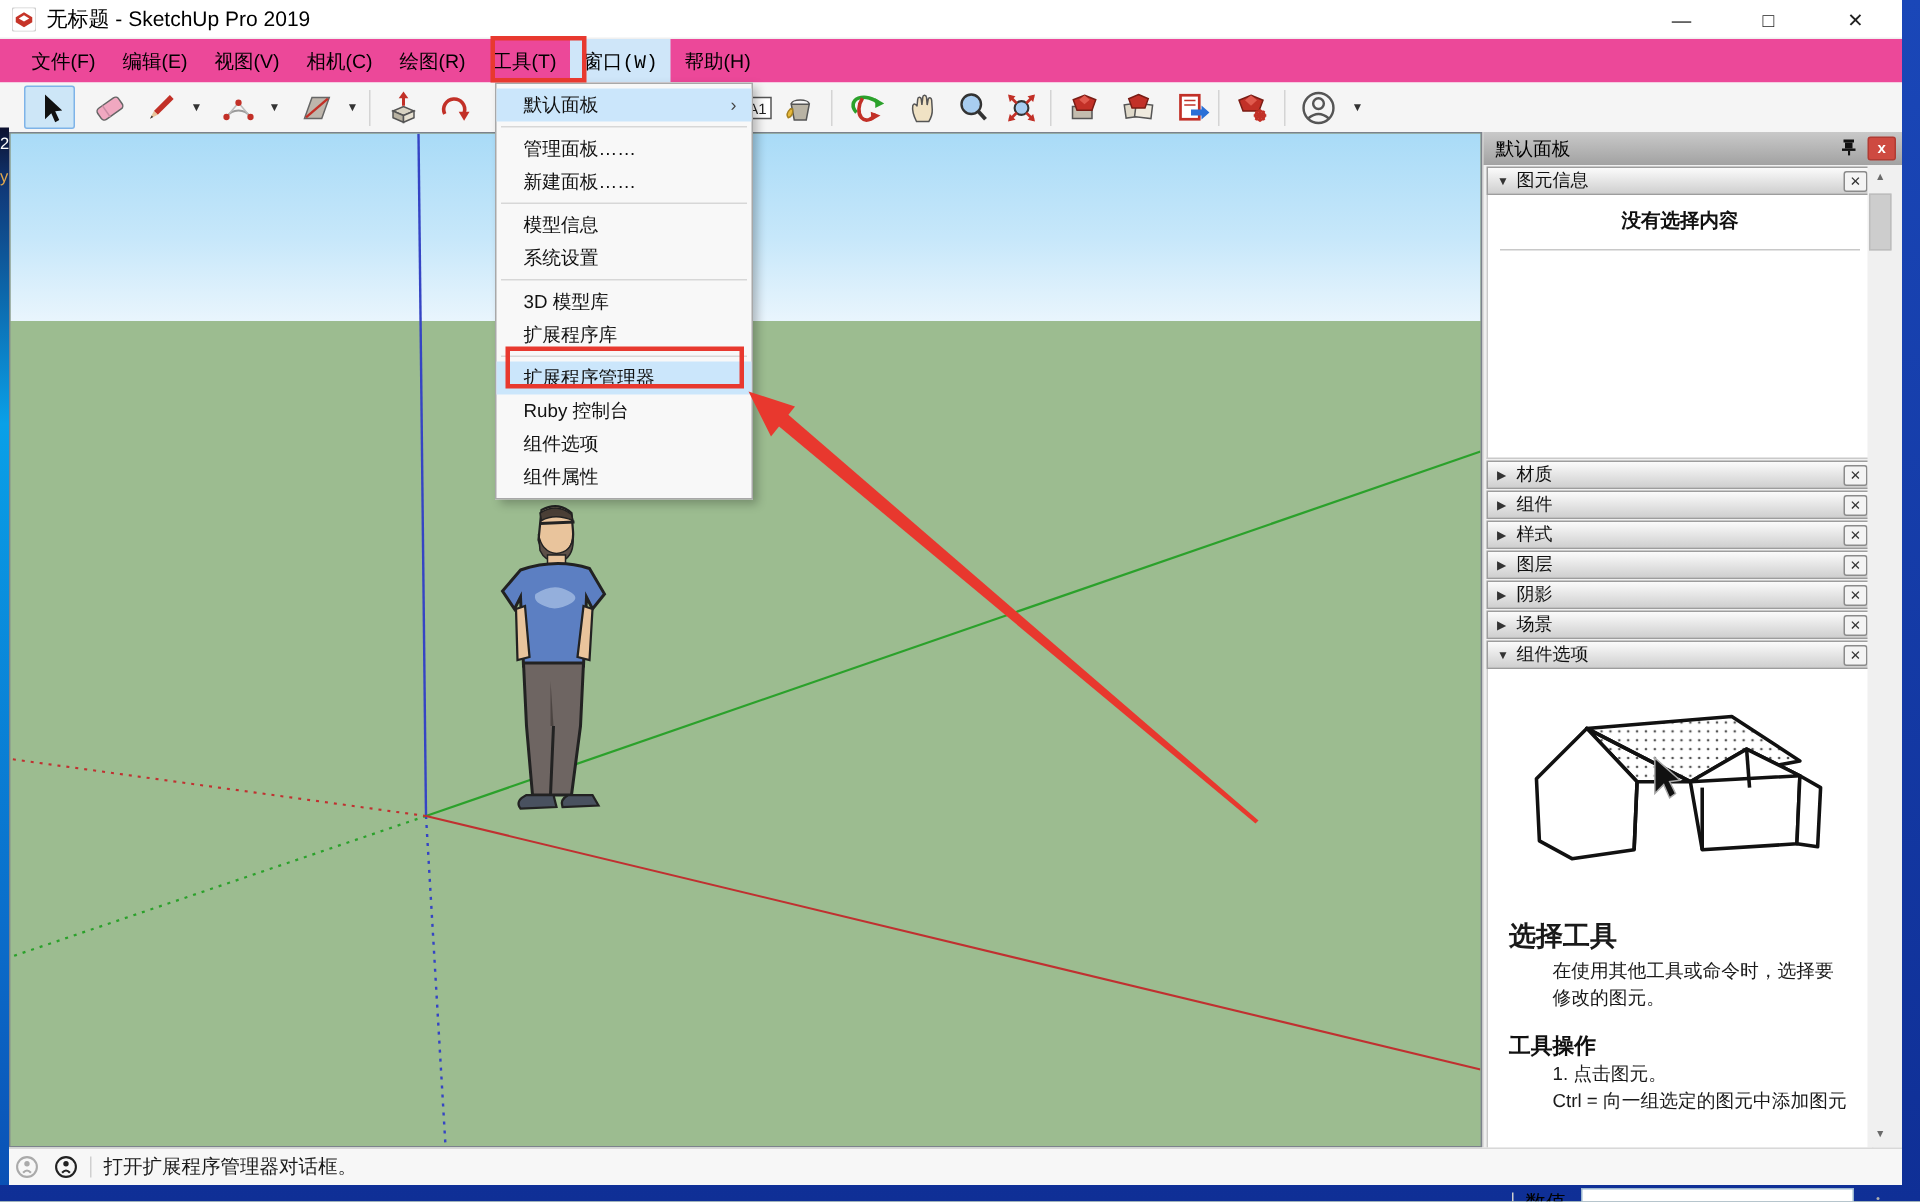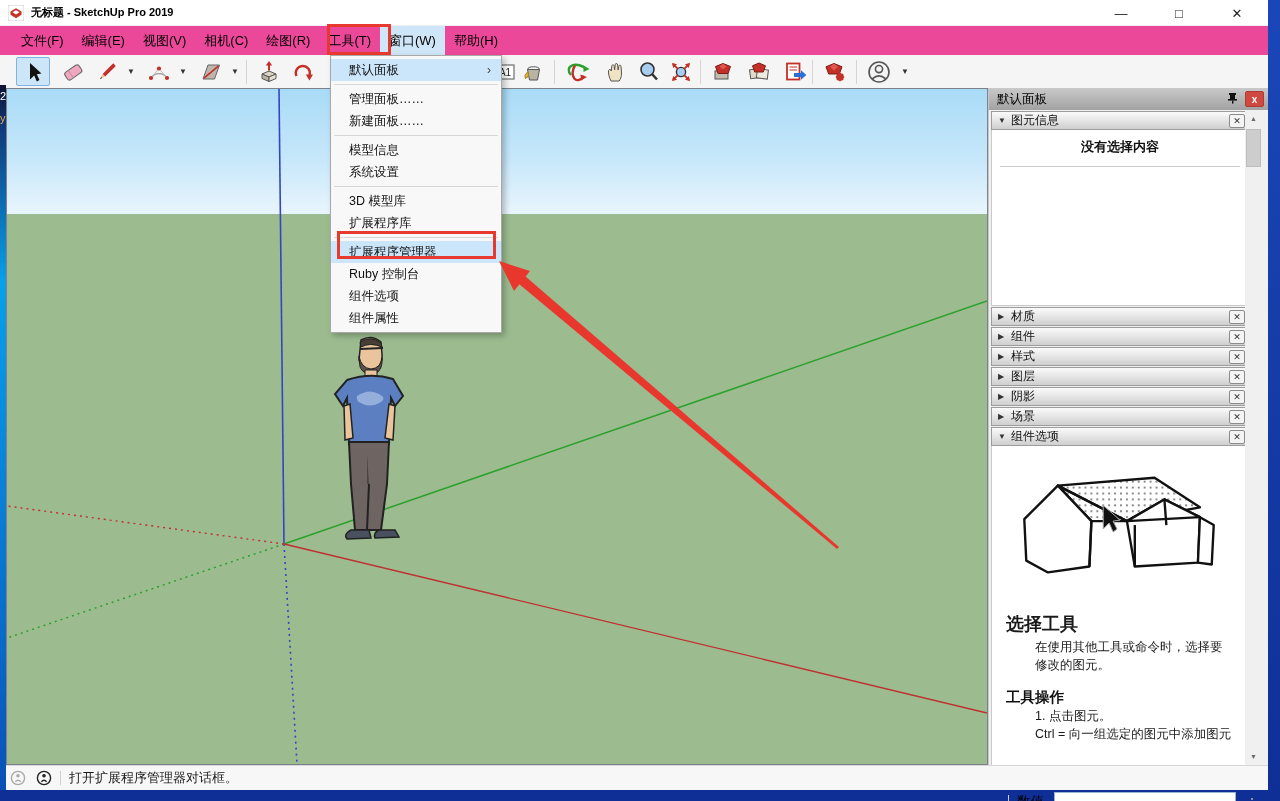--- a/index.html
+++ b/index.html
@@ -8,29 +8,29 @@
 
   .screen { position:relative; width:1280px; height:801px;
     background:linear-gradient(180deg,#1a47b8 0%,#0f2f96 100%); overflow:hidden; }
 
   
   .win { position:absolute; left:0; top:0; width:1268px; height:790px; background:#fff; }
 
   .titlebar { position:absolute; left:0; top:0; right:0; height:26px; background:#ffffff;
     display:flex; align-items:center; padding-left:8px; border-bottom:1px solid #f0f0f0; }
   .titlebar .logo { width:16px; height:16px; margin-right:7px; }
-  .titlebar .title { font-size:11px; color:#000;font-weight:bold; }
+  .titlebar .title { font-size:14px; color:#000; }
   .wctrl { position:absolute; top:0; height:26px; width:46px; display:flex; align-items:center;
     justify-content:center; font-size:13px; color:#222; }
   .wctrl.min { right:124px; } .wctrl.max { right:66px; } .wctrl.close { right:8px; }
 
   .menubar { position:absolute; left:0; top:26px; right:0; height:29px; background:#ec4899;
     display:flex; align-items:stretch; padding-left:12px; }
   .menu-item { display:flex; align-items:center; padding:0 9px; font-size:13px; color:#000; }
-  .menu-item.open { background:#cfe6f9; }
+  .menu-item.open { background:#cfe6f9;font-family:Liberation Mono, monospace; }
 
   .toolbar { position:absolute; left:0; top:55px; right:0; height:33px; background:#f5f5f5; }
   .tbtn { position:absolute; top:2px; width:34px; height:29px; display:flex; align-items:center;
     justify-content:center; border-radius:2px; }
   .tbtn.active { background:#cde6f7; border:1px solid #7eb3e8; }
   .tdd { position:absolute; top:2px; width:14px; height:29px; display:flex; align-items:center;
     justify-content:center; font-size:8px; color:#333; }
   .tsep { position:absolute; top:5px; width:1px; height:24px; background:#d4d4d4; }
 
   

